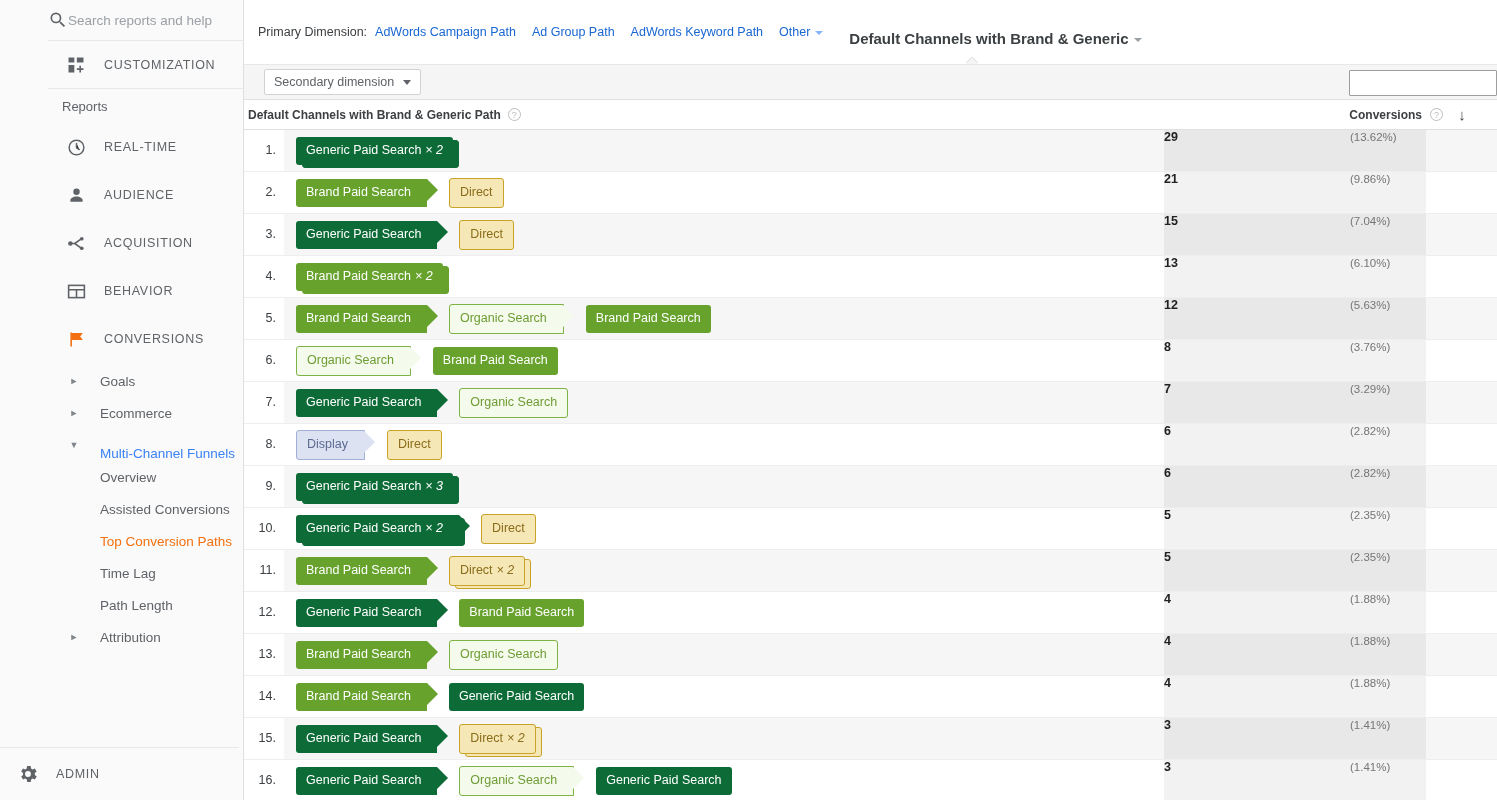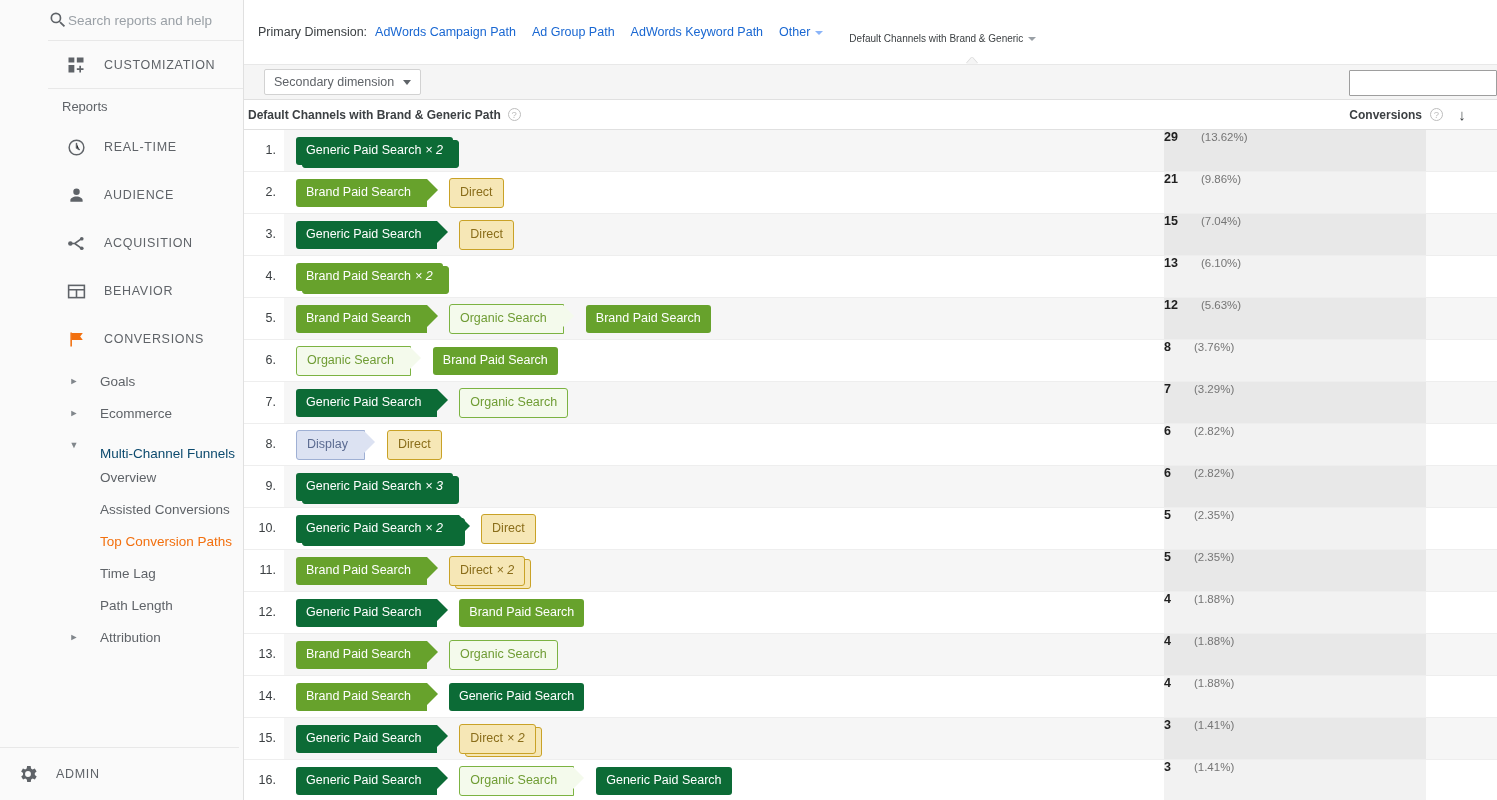--- a/index.html
+++ b/index.html
@@ -60,21 +60,21 @@
   .sb-sub {
     height: 32px; display: flex; align-items: center; cursor: pointer; font-size: 13.5px;
     color: #5f6368; padding-left: 0;
   }
   .sb-sub .arrow {
     width: 52px; display:flex; align-items:center; justify-content:center;
     font-size: 9px; color: #80868b; line-height: 1;
   }
   .sb-sub .arrow.none { visibility: hidden; }
   .sb-sub .lb { font-size: 13.5px; color: #5f6368; }
-  .sb-sub.bold .lb { color: #0c4a6e; margin-top: 16px; }
+  .sb-sub.bold .lb { color: #3b82f6; margin-top: 16px; }
   .sb-sub.leaf .lb { margin-left: 0; }
   .sb-sub.selected .lb { color: #f2700f; }
 
   .sb-admin {
     position: absolute; bottom: 0; left: 0; right: 4px;
     height: 53px; display: flex; align-items: center;
     border-top: 1px solid #e8e8e8; background: #fafafa; cursor: pointer;
   }
   .sb-admin .ic { width: 56px; display: flex; align-items: center; justify-content: center; }
   .sb-admin .lb { font-size: 12.5px; letter-spacing: .055em; color: #5f6368; text-transform: uppercase; }
@@ -91,21 +91,21 @@
   .primdim-link {
     font-size: 12.5px; color: #1967d2; margin-right: 16px; cursor: pointer; text-decoration: none;
   }
   .primdim-other { font-size: 12.5px; color: #1967d2; cursor: pointer; margin-right: 26px; }
   .caret-d {
     display: inline-block; width: 0; height: 0; margin-left: 5px;
     border-left: 4px solid transparent; border-right: 4px solid transparent;
     border-top: 4px solid #8ab4f8; vertical-align: middle;
   }
   .primdim-active {
-    font-size: 10px; color: #3c4043; font-weight: normal; cursor: pointer; position: relative; margin-top: 13px;
+    font-size: 15px; color: #3c4043; font-weight: bold; cursor: pointer; position: relative; margin-top: 13px;
   }
   .caret-d.dark { border-top-color: #9aa0a6; }
 
   .secrow {
     height: 36px; background: #f5f5f5; border-top: 1px solid #e8e8e8;
     border-bottom: 1px solid #e0e0e0;
     display: flex; align-items: center; padding-left: 20px; position: relative;
   }
   .secdim-btn {
     height: 26px; border: 1px solid #d2d2d2; border-radius: 2px; background: #fff;
@@ -172,21 +172,21 @@
   .row.even .c-tail { background: #ffffff; }
 
   .c-idx {
     flex: 0 0 40px; display: flex; align-items: center; justify-content: flex-end;
     font-size: 12.5px; color: #3c4043; padding-right: 8px; padding-bottom: 1px;
   }
   .c-path {
     flex: 0 0 880px; display: flex; align-items: center; padding-left: 12px; gap: 0;
   }
   .c-conv {
-    flex: 0 0 262px; display: flex; align-items: baseline; justify-content: flex-start;
+    flex: 0 0 262px; display: flex; align-items: baseline; justify-content: space-between;
     padding-right: 24px; gap: 23px;
   }
   .c-tail { flex: 1 1 auto; }
   .conv-num { font-size: 12.5px; font-weight: bold; color: #212121; }
   .conv-pct { font-size: 11.5px; color: #757575; min-width: 52px; text-align: left; }
 
   
   .chip-wrap { position: relative; display: inline-block; margin-right: 0; }
   .chip {
     position: relative; display: inline-flex; align-items: center;

